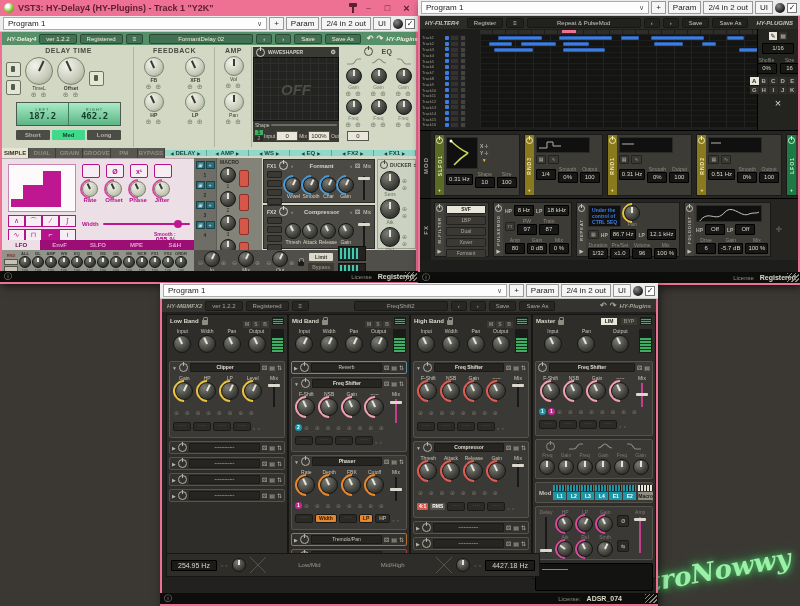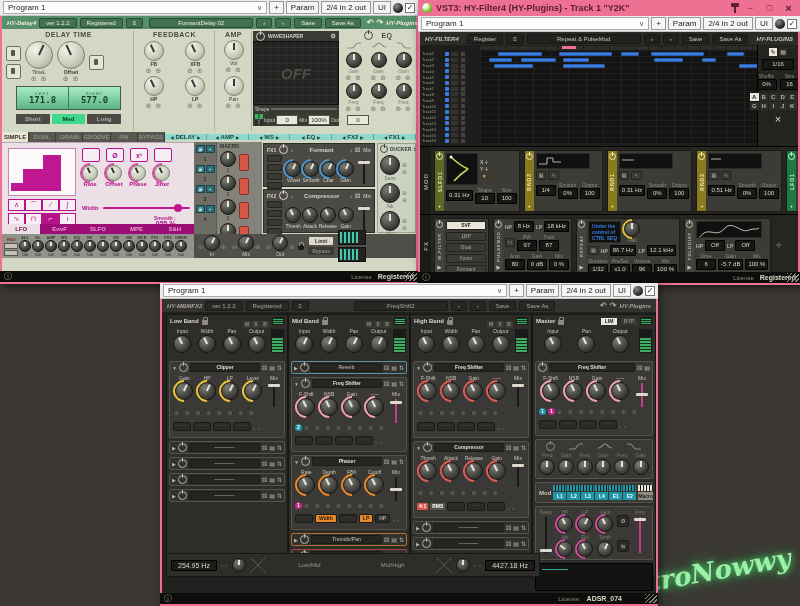--- a/index.html
+++ b/index.html
@@ -169,20 +169,29 @@
   .watermark{position:absolute;right:8px;bottom:18px;font-family:"DejaVu Serif",serif;font-style:italic;font-weight:bold;font-size:26px;color:#9cf0a8;transform:rotate(-10deg);text-shadow:0 0 6px #4fd06a,0 0 14px #2f9a48}
   .dispblk{background:#131311;border:1px solid #000;border-radius:2px;position:relative}
   .dispblk::after{content:"";position:absolute;left:6px;top:5px;width:26px;height:1px;background:#2fa8a0}
 </style>
 </head>
 <body>
 
 <div class="watermark">AstroNowwy</div>
 
 <div class="win" style="left:0;top:0;width:418px;height:284px">
+  <div class="tbar">
+    <span class="vsticon"></span>
+    <span class="ttl">VST3: HY-Delay4 (HY-Plugins) - Track 1 "Y2K"</span>
+    <span class="sp"></span>
+    <span class="pin"></span>
+    <span class="tb b-min"></span>
+    <span class="tb b-max"></span>
+    <span class="tb b-cls"></span>
+  </div>
   <div class="hostbar">
     <div class="prog">
         <span>Program 1</span>
         <span class="sp"></span>
         <span class="i-dn"></span>
       </div>
     <div class="hbtn">+</div>
     <div class="hbtn">Param</div>
     <div class="hbtn">2/4 in 2 out</div>
     <div class="hbtn">UI</div>
@@ -222,26 +231,26 @@
         <div class="col">
             <i class="kn kl k26 rB"></i>
             <span class="klab" style="font-weight:bold">Offset</span>
             <span class="ppx">⊕ ⊕</span>
           </div>
         <span class="dibtn"></span>
       </div>
       <div class="lcd" style="margin:3px 12px 0">
         <div class="lcdc">
             <span class="lcdl">LEFT</span>
-            <span class="lcdv">171.8</span>
+            <span class="lcdv">187.2</span>
           </div>
         <div style="width:1px;background:#3f7c59"></div>
         <div class="lcdc">
             <span class="lcdl">RIGHT</span>
-            <span class="lcdv">577.0</span>
+            <span class="lcdv">462.2</span>
           </div>
       </div>
       <div class="row" style="gap:2px;margin:4px 12px 0">
           <span class="modeb">Short</span>
           <span class="modeb on">Med</span>
           <span class="modeb">Long</span>
         </div>
     </div>
 
     <div class="sect" style="left:133px;top:2px;width:80px;height:100px;border-right:1px solid #aeb49e">
@@ -753,29 +762,20 @@
   <div class="footer">
     <span class="icn i-info" style="font-size:8px"></span>
     <span class="sp"></span>
     <span>License</span>
     <span class="fstat">Registered</span>
     <span class="hatch"></span>
   </div>
 </div>
 
 <div class="win" style="left:418px;top:0;width:382px;height:285px">
-  <div class="tbar">
-    <span class="vsticon"></span>
-    <span class="ttl">VST3: HY-Filter4 (HY-Plugins) - Track 1 "Y2K"</span>
-    <span class="sp"></span>
-    <span class="pin"></span>
-    <span class="tb b-min"></span>
-    <span class="tb b-max"></span>
-    <span class="tb b-cls"></span>
-  </div>
   <div class="hostbar">
     <div class="prog">
         <span>Program 1</span>
         <span class="sp"></span>
         <span class="i-dn"></span>
       </div>
     <div class="hbtn">+</div>
     <div class="hbtn">Param</div>
     <div class="hbtn">2/4 in 2 out</div>
     <div class="hbtn">UI</div>

